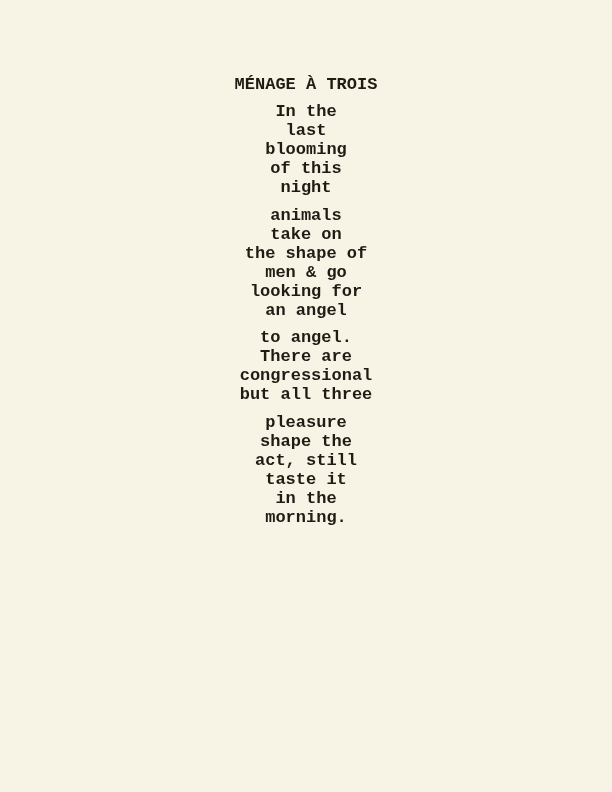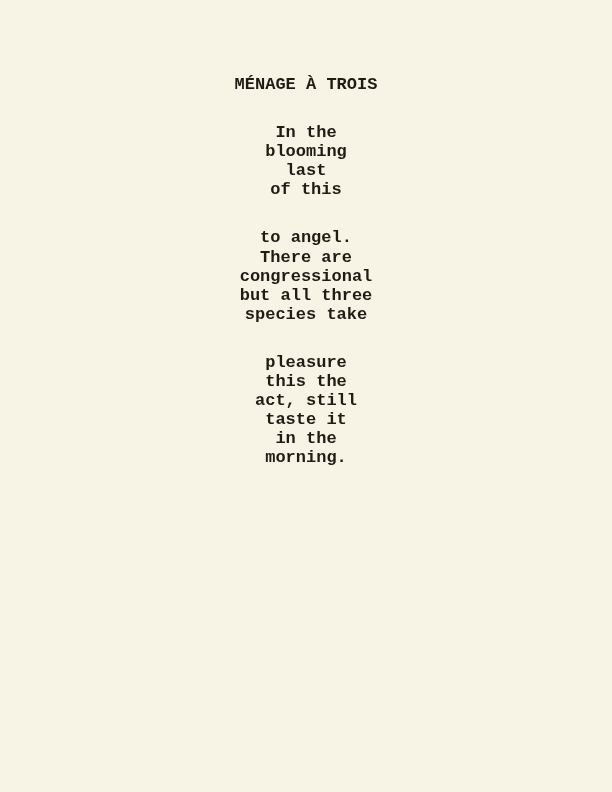--- a/index.html
+++ b/index.html
@@ -26,53 +26,61 @@
     font-size: 17px;
     line-height: 19.1px;
     letter-spacing: 0;
   }
   .poem-title {
     font-size: 17px;
     line-height: 19.1px;
     font-weight: 700;
   }
   .stanza {
-    margin-top: 29px;
+    margin-top: 8px;
   }
   .line {
     white-space: pre;
   }
 </style>
 </head>
 <body>
 
 <div class="page">
   <div class="poem">
 
     <div class="poem-title">MÉNAGE À TROIS</div>
 
     <div class="stanza">
       <div class="line">In the</div>
+      <div class="line">last</div>
       <div class="line">blooming</div>
-      <div class="line">last</div>
       <div class="line">of this</div>
+      <div class="line">night</div>
     </div>
 
+    <div class="stanza">
+      <div class="line">animals</div>
+      <div class="line">take on</div>
+      <div class="line">the shape of</div>
+      <div class="line">men &amp; go</div>
+      <div class="line">looking for</div>
+      <div class="line">an angel</div>
+    </div>
 
     <div class="stanza">
       <div class="line">to angel.</div>
       <div class="line">There are</div>
       <div class="line">congressional</div>
       <div class="line">but all three</div>
-      <div class="line">species take</div>
     </div>
 
     <div class="stanza">
       <div class="line">pleasure</div>
-      <div class="line">this the</div>
+      <div class="line">shape the</div>
       <div class="line">act, still</div>
       <div class="line">taste it</div>
       <div class="line">in the</div>
       <div class="line">morning.</div>
     </div>
 
   </div>
 </div>
 
 </body></html>

